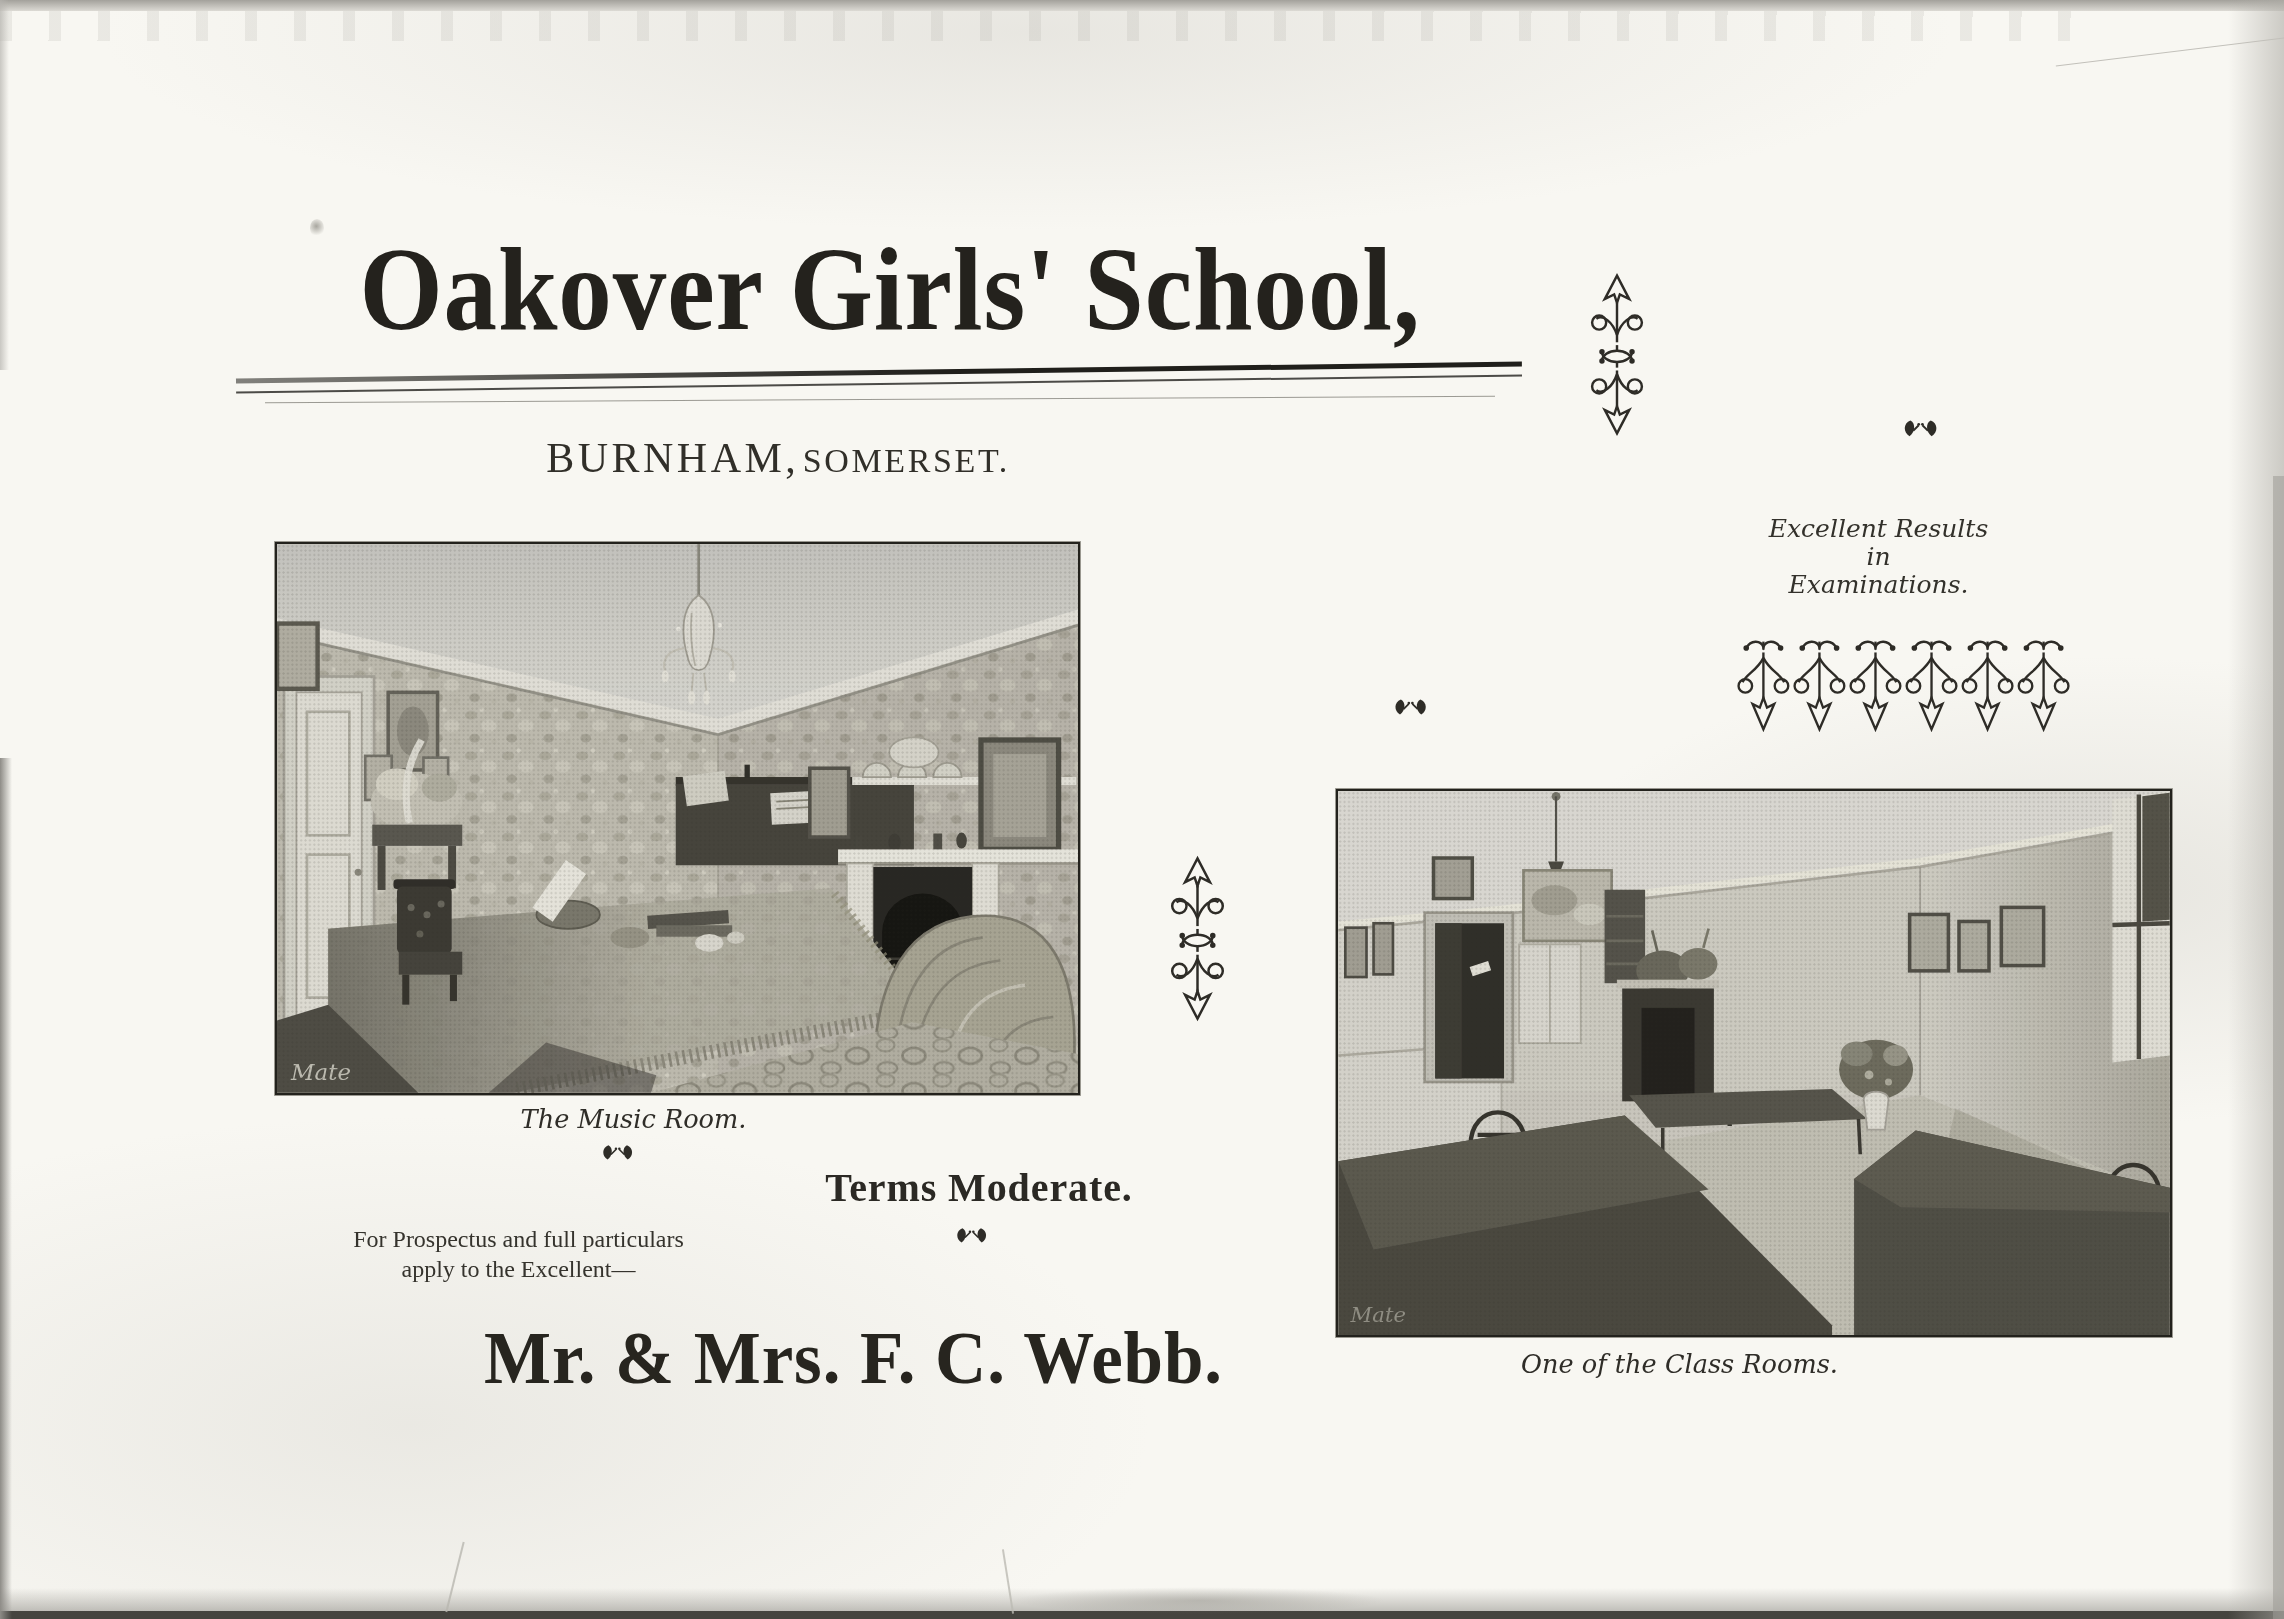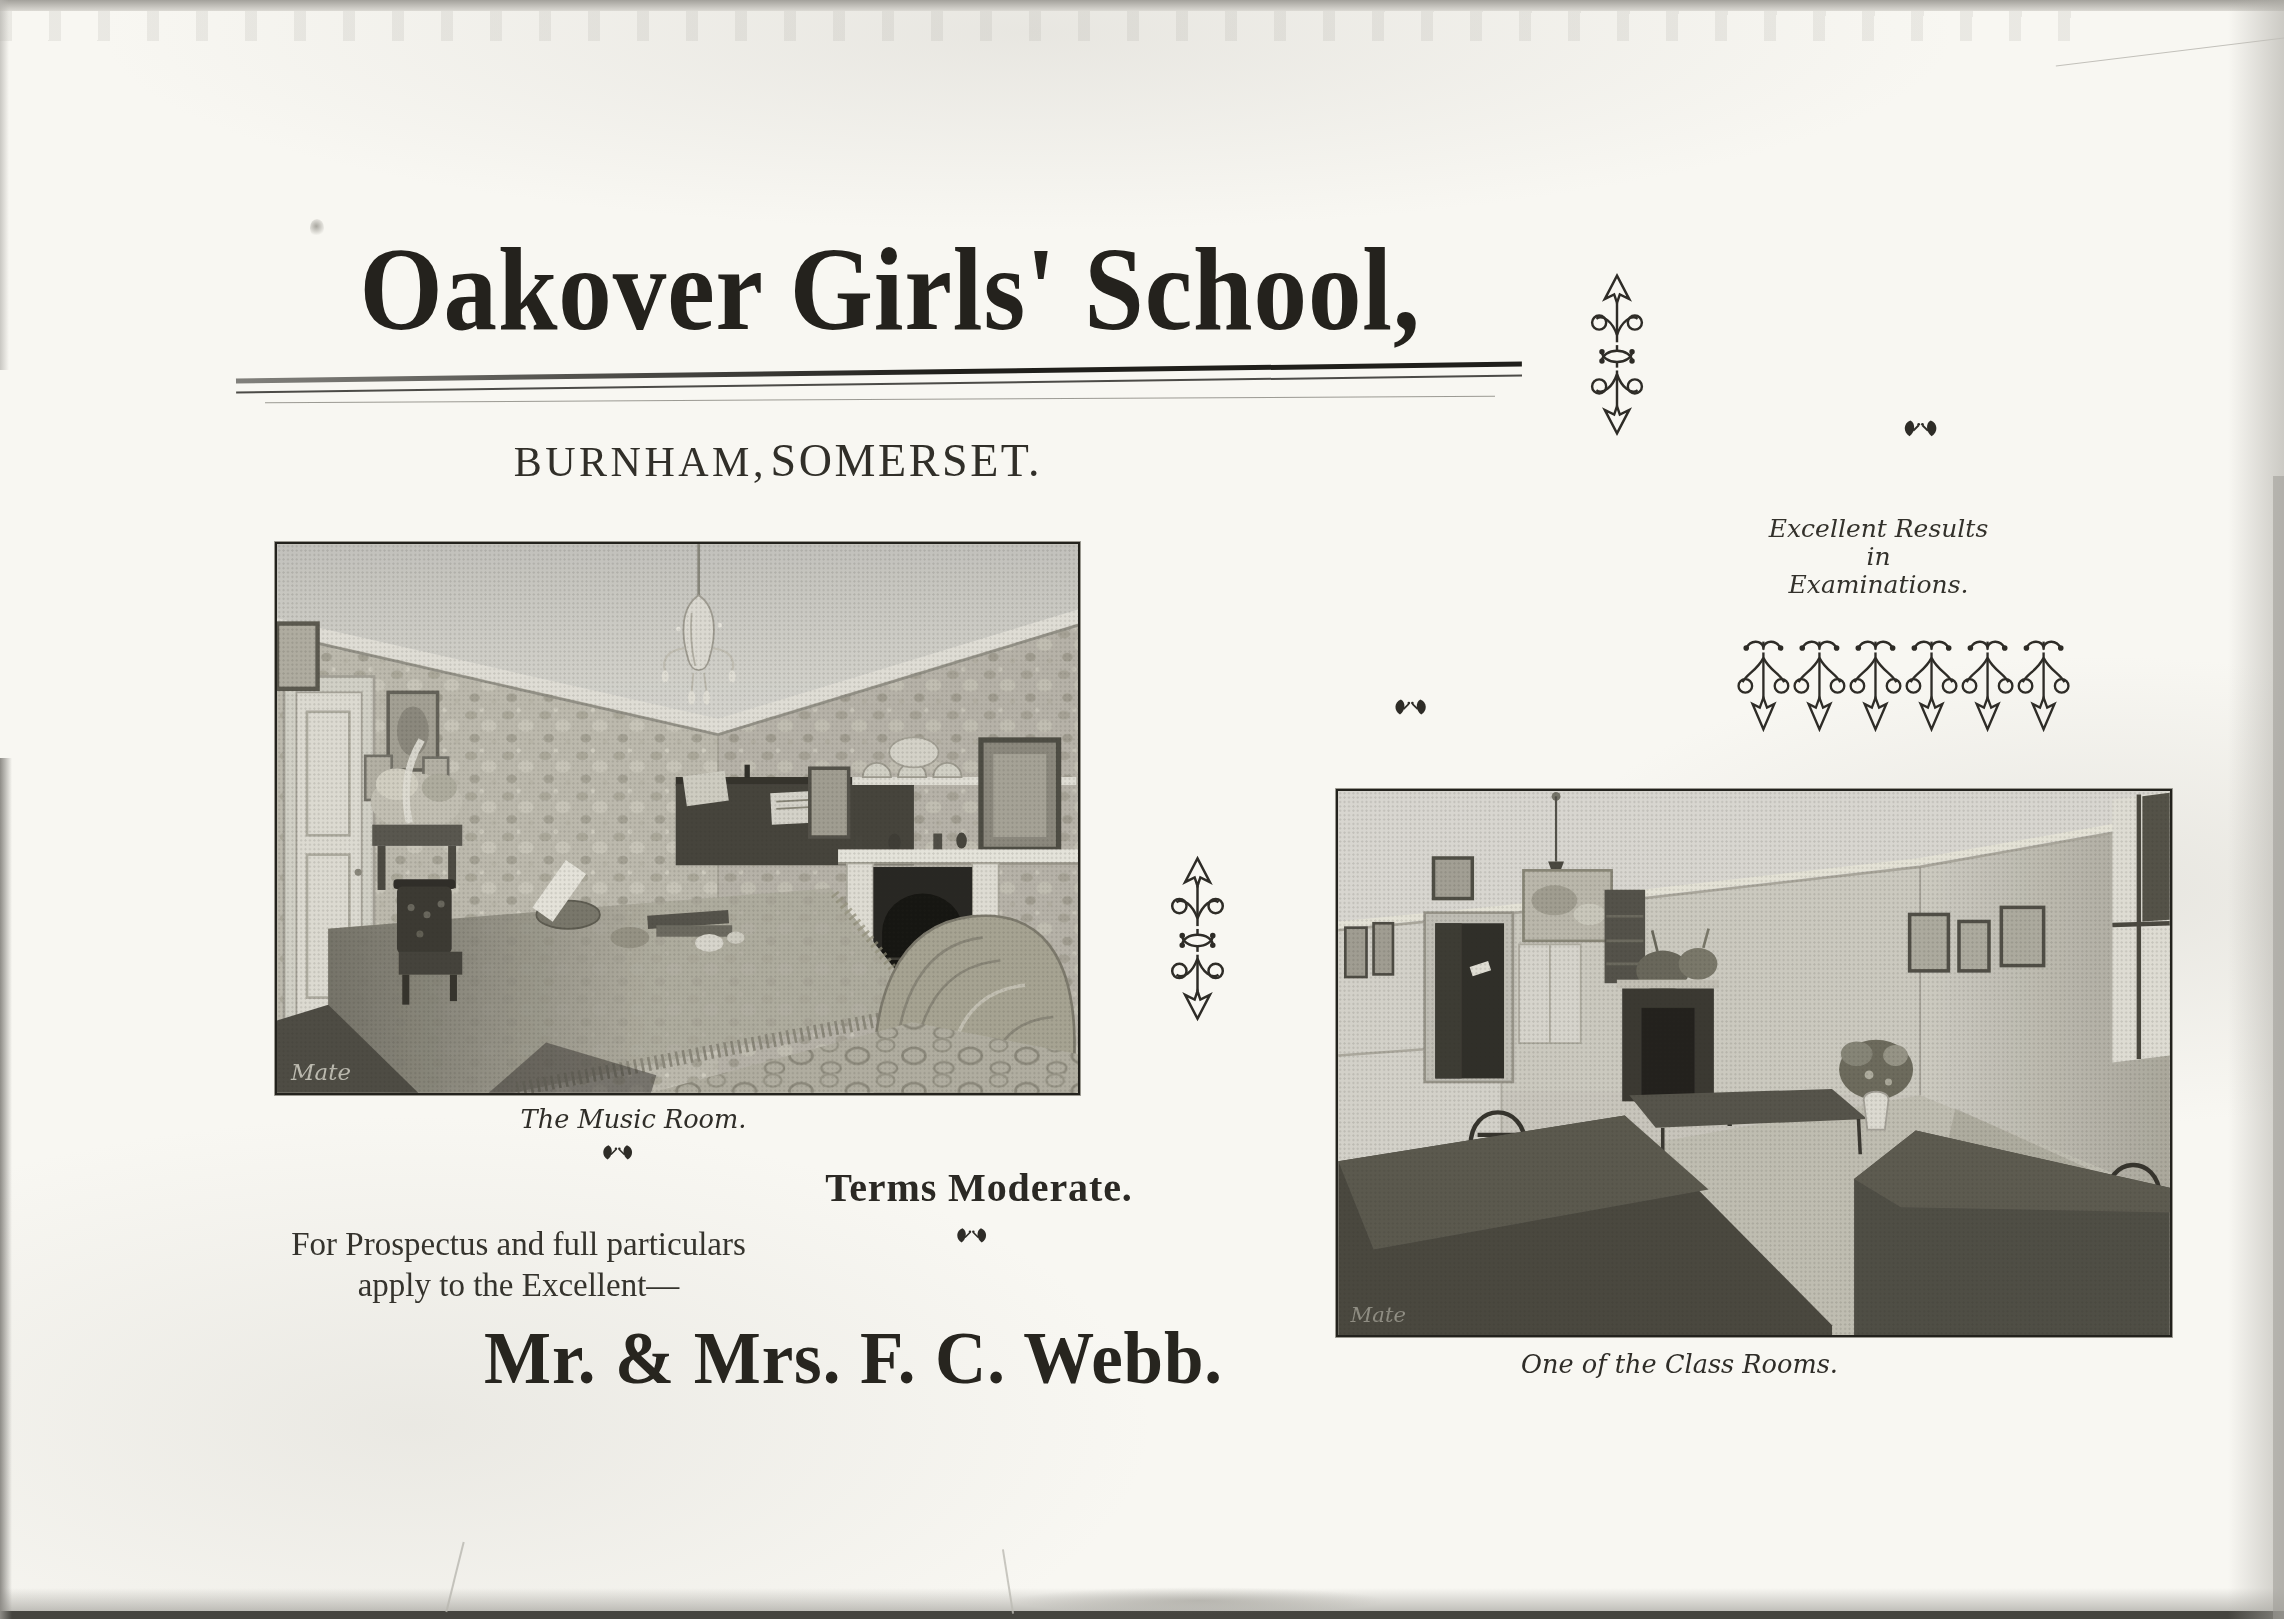--- a/index.html
+++ b/index.html
@@ -40,21 +40,21 @@
   
   .title{left:220px;top:222px;width:1340px;font-family:"Liberation Serif",serif;
     font-weight:bold;font-size:107px;letter-spacing:0.9px;color:#24221d;
     transform:scaleY(1.1);transform-origin:top center;white-space:nowrap;text-align:center;}
   .title-rule{left:236px;top:370px;width:1286px;transform:rotate(-0.75deg);}
   .title-rule .r1{height:5.3px;background:linear-gradient(to right, rgba(32,31,27,.55), #201f1b 55%);}
   .title-rule .r2{height:1.8px;margin-top:8px;background:#201f1b;opacity:.8;}
   .title-rule2{left:265px;top:399px;width:1230px;height:0.9px;background:#5d5b53;opacity:.6;transform:rotate(-0.3deg);}
   .burnham{left:381px;top:434px;width:794px;white-space:nowrap;color:#312f29;}
   .burnham .town{font-size:42px;letter-spacing:3.5px;}
-  .burnham .county{font-size:46px;letter-spacing:2.6px;}
+  .burnham .county{font-size:34px;letter-spacing:2.6px;}
   
   .banner{left:1750px;top:212px;width:379px;color:#34322c;}
   .banner .b1{font-size:36px;letter-spacing:2.6px;}
   .banner .b2{font-size:36px;letter-spacing:2.6px;margin-top:14px;}
   .banner .b3{font-size:26.5px;letter-spacing:2.6px;margin-top:19.4px;}
   .banner .b4{font-size:36px;letter-spacing:1.8px;margin-top:14px;white-space:nowrap;}
   .results{left:1720px;top:515px;width:317px;font-family:"DejaVu Serif",serif;
     font-style:italic;font-size:25px;line-height:1.12;color:#33312b;text-align:center;}
   .dayboard{left:1228px;top:573px;width:379px;font-weight:bold;color:#2f2d27;}
   .dayboard .d1{font-size:41px;letter-spacing:0.9px;white-space:nowrap;}
@@ -65,21 +65,21 @@
   .photo::after{content:"";position:absolute;inset:0;pointer-events:none;
     background-image:radial-gradient(rgba(42,41,36,.13) 0.9px, rgba(0,0,0,0) 1.3px);
     background-size:4.4px 4.4px;}
   .photo-music{left:275px;top:542px;width:801px;height:549px;}
   .photo-class{left:1336px;top:789px;width:832px;height:544px;}
   .caption{font-family:"DejaVu Serif",serif;font-style:italic;font-size:25.6px;color:#2f2d28;}
   .cap-music{left:413px;top:1104px;width:441px;}
   .cap-class{left:1459px;top:1349px;width:441px;}
   
   .terms{left:794px;top:1164px;width:370px;font-weight:bold;font-size:40px;color:#2b2924;letter-spacing:0.9px;}
-  .prospectus{left:254px;top:1224px;width:529px;font-size:33px;color:#35332d;line-height:1.25;}
+  .prospectus{left:254px;top:1224px;width:529px;font-size:24px;color:#35332d;line-height:1.25;}
   .principals{left:395px;top:1316px;width:917px;font-family:"Liberation Serif",serif;
     font-weight:bold;font-size:71px;color:#27251f;white-space:nowrap;letter-spacing:0.9px;
     transform:scaleY(1.05);transform-origin:top center;}
   
   .orn{color:#2e2c27;}
   .sprig-banner{left:1901px;top:416px;}
   .sprig-dayboard{left:1392px;top:695px;}
   .sprig-music{left:600px;top:1141px;}
   .sprig-terms{left:954px;top:1224px;}
   .vert-orn-top{left:1586px;top:263px;}

